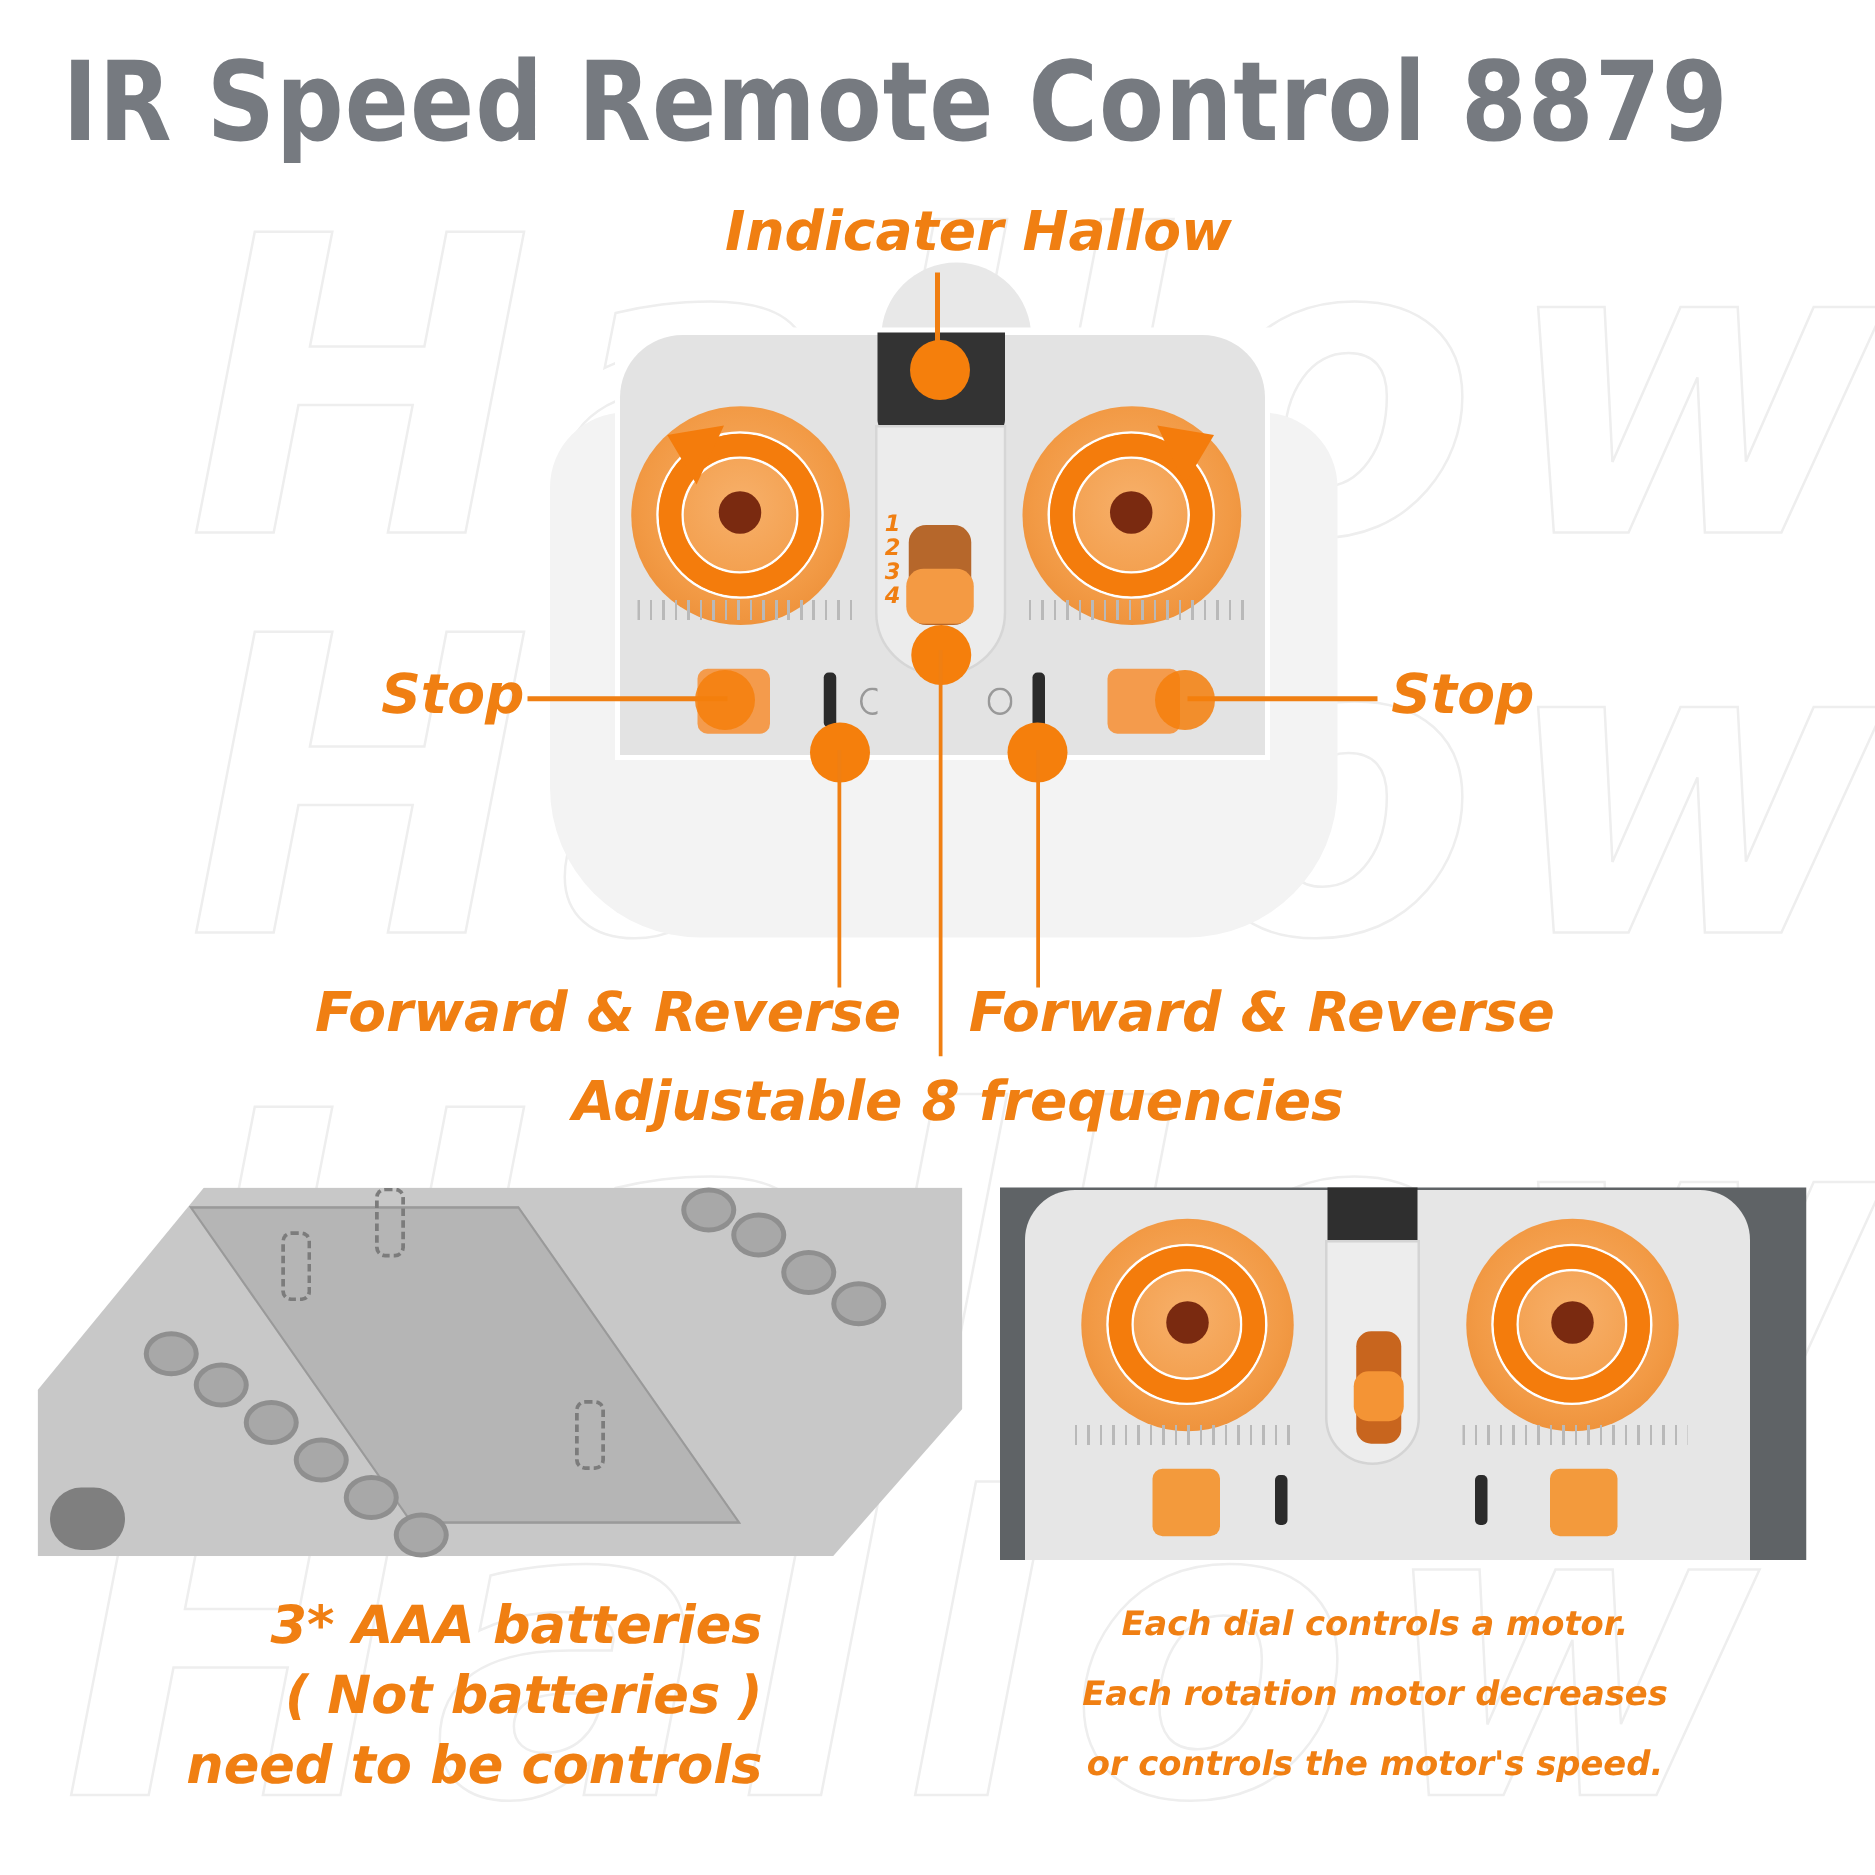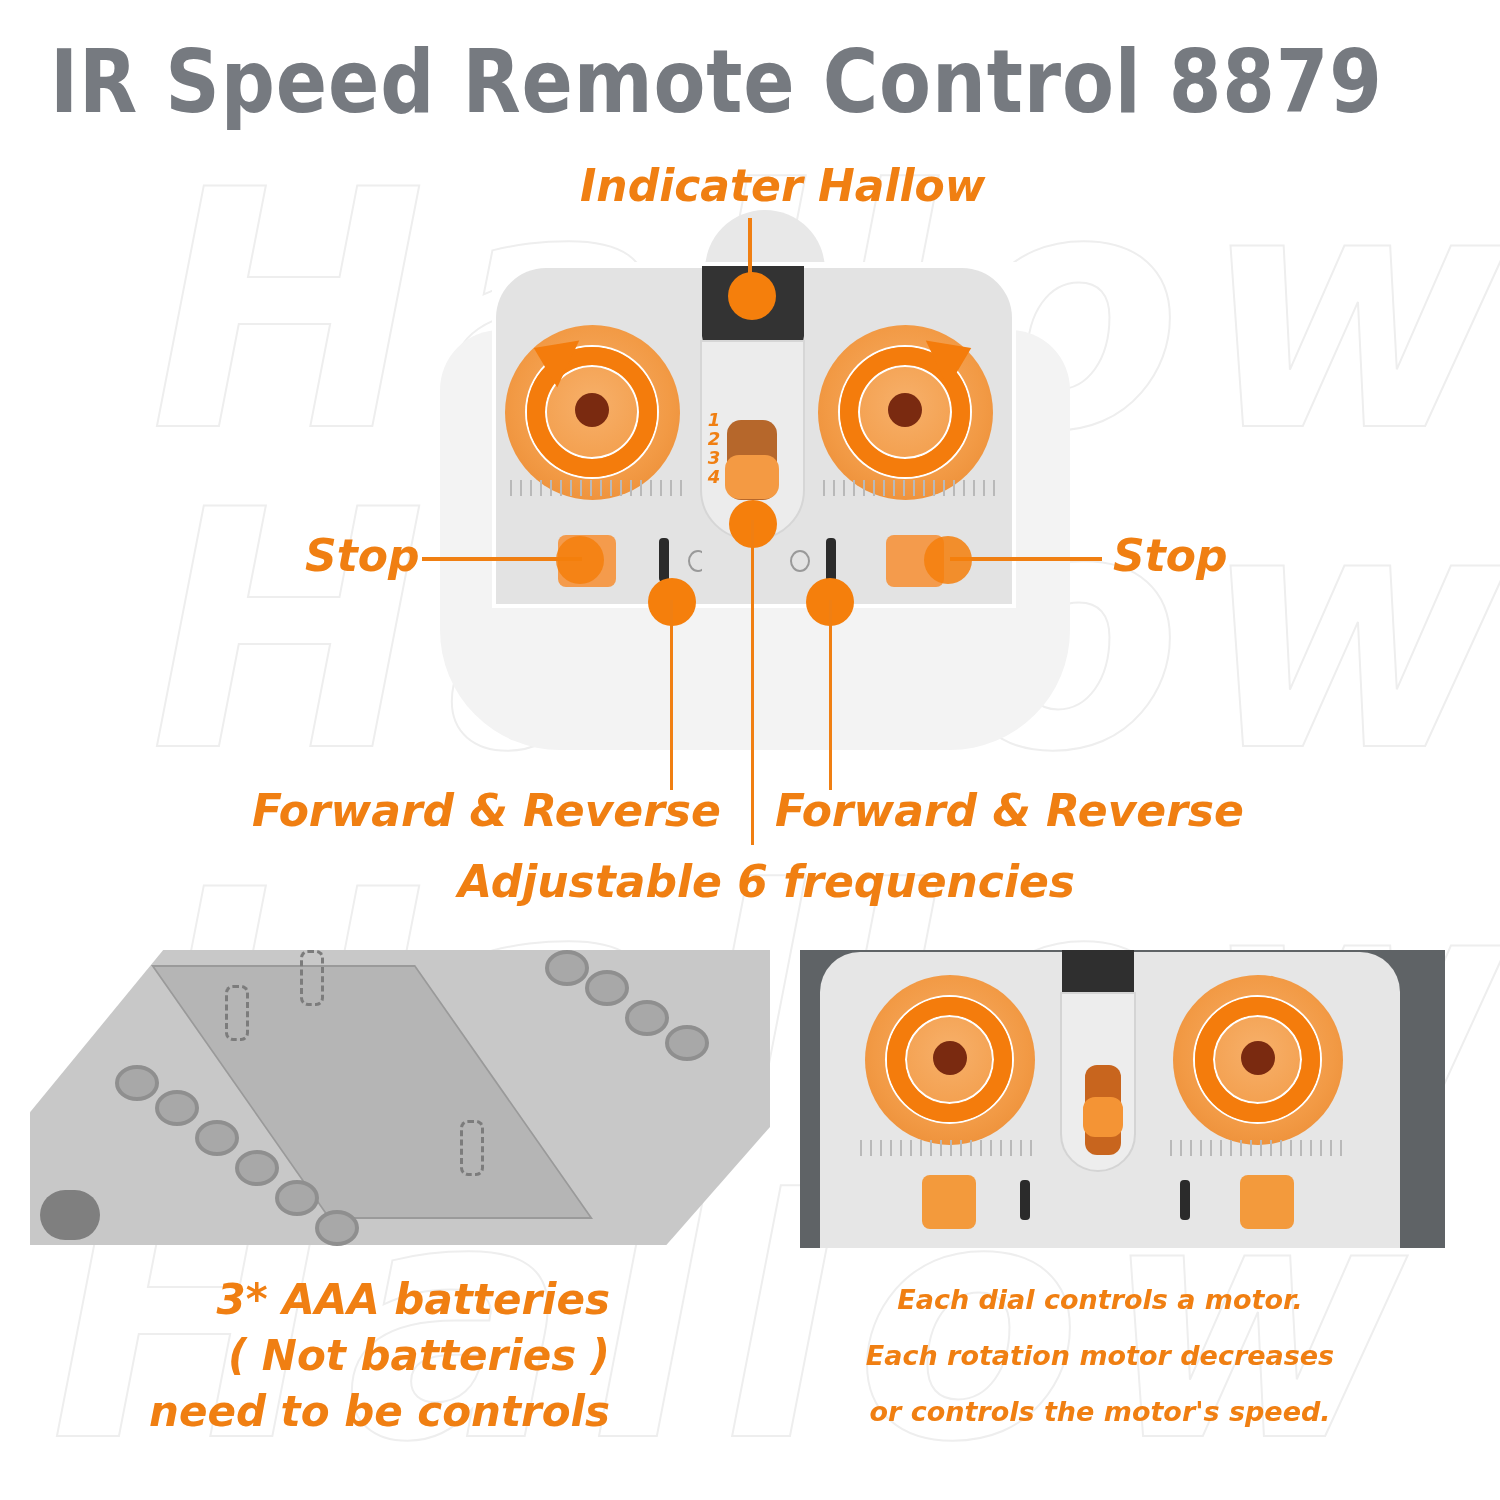--- a/index.html
+++ b/index.html
@@ -106,21 +106,21 @@
 <div class="abs line" style="left:670px;top:600px;width:3px;height:190px;"></div>
 
 <div class="abs dot" style="left:806px;top:578px;"></div>
 <div class="abs line" style="left:829px;top:600px;width:3px;height:190px;"></div>
 
 <div class="abs lbl" style="left:580px;top:160px;font-size:44px;">Indicater Hallow</div>
 <div class="abs lbl" style="left:305px;top:530px;font-size:44px;">Stop</div>
 <div class="abs lbl" style="left:1113px;top:530px;font-size:44px;">Stop</div>
 <div class="abs lbl" style="left:252px;top:785px;font-size:44px;">Forward &amp; Reverse</div>
 <div class="abs lbl" style="left:775px;top:785px;font-size:44px;">Forward &amp; Reverse</div>
-<div class="abs lbl" style="left:458px;top:856px;font-size:44px;">Adjustable 6 frequencies</div>
+<div class="abs lbl" style="left:458px;top:856px;font-size:44px;">Adjustable 8 frequencies</div>
 
 <div>
   <div class="abs battery-box"></div>
   <div class="abs battery-inner" style="left:240px;top:965px;width:260px;"></div>
   <div class="abs spring" style="left:225px;top:985px;"></div>
   <div class="abs spring" style="left:300px;top:950px;"></div>
   <div class="abs spring" style="left:460px;top:1120px;"></div>
   <div class="abs stud" style="left:115px;top:1065px;"></div>
   <div class="abs stud" style="left:155px;top:1090px;"></div>
   <div class="abs stud" style="left:195px;top:1120px;"></div>

